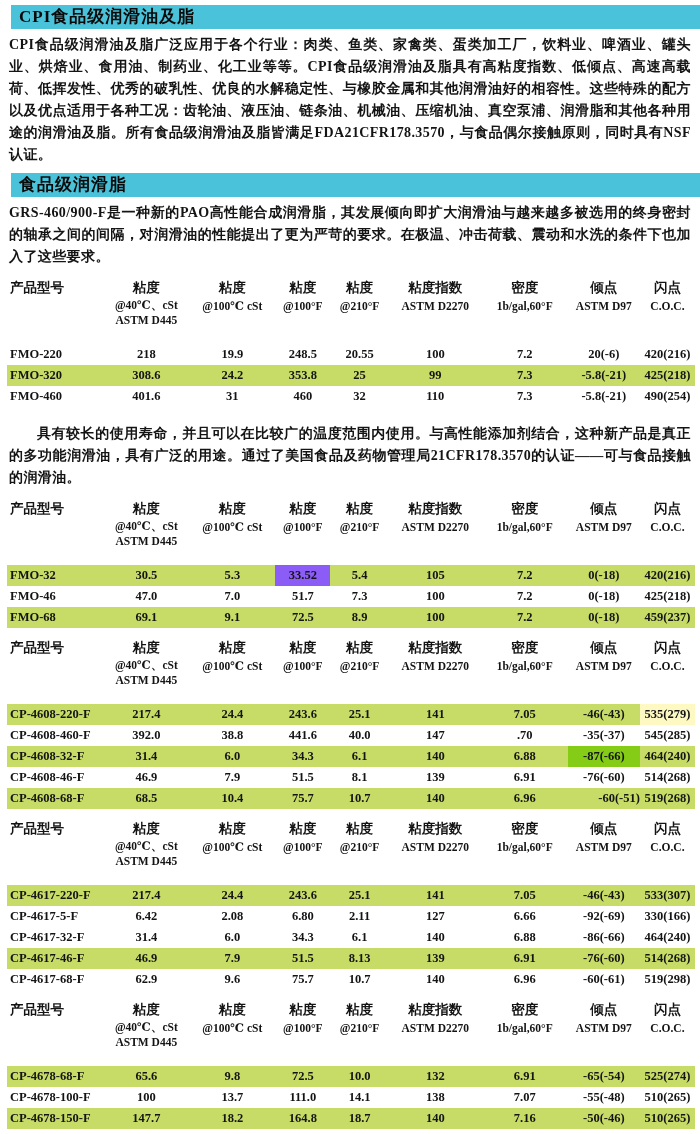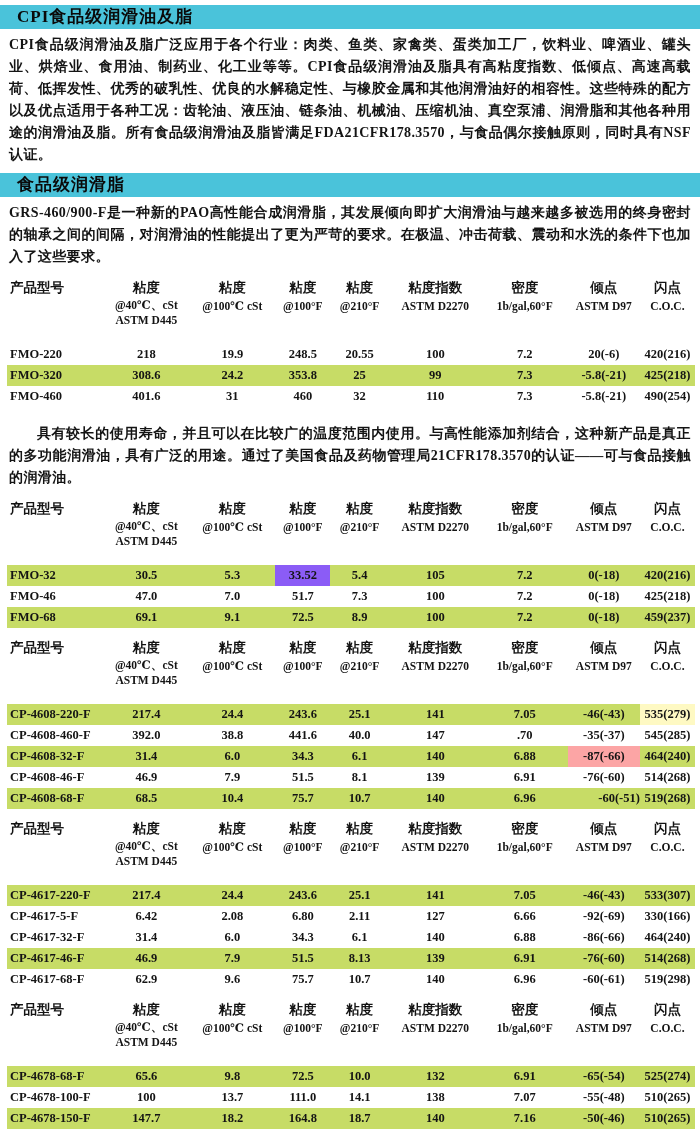--- a/index.html
+++ b/index.html
@@ -3,22 +3,22 @@
 <meta charset="utf-8">
 <style>
   html,body { margin:0; padding:0; background:#ffffff; }
   .page {
     width:700px; min-height:1134px; margin:0 auto; background:#fff;
     font-family:"Liberation Serif","DejaVu Serif",serif;
     font-weight:bold; color:#141414; box-sizing:border-box; padding-top:3px;
   }
   .bar {
     background:#4ac3da; color:#0a0a0a;
-    font-size:17px; line-height:21px; padding:1px 0 2px 17px;
-    margin:2px 0 3px 0; letter-spacing:1px;
+    font-size:17px; line-height:21px; padding:1px 0 2px 8px;
+    margin:2px 0 3px 11px; letter-spacing:1px;
   }
   p.body {
     font-size:14px; line-height:22px; margin:5px 9px 7px 9px;
     text-align:justify; letter-spacing:0.4px;
   }
   p.indent { text-indent:2em; margin-top:16px; }
   .tbl { margin:10px 5px 0 7px; }
   .tbl table { width:100%; border-collapse:collapse; table-layout:fixed; }
   .tbl td {
     font-size:12.5px; text-align:center; white-space:nowrap;
@@ -290,21 +290,21 @@
             <td class="">545(285)</td>
           </tr>
           <tr class="drow hl">
             <td class="first" style="background: rgb(199, 220, 102);">CP-4608-32-F</td>
             <td class="" style="background: rgb(199, 220, 102);">31.4</td>
             <td class="" style="background: rgb(199, 220, 102);">6.0</td>
             <td class="" style="background: rgb(199, 220, 102);">34.3</td>
             <td class="" style="background: rgb(199, 220, 102);">6.1</td>
             <td class="" style="background: rgb(199, 220, 102);">140</td>
             <td class="" style="background: rgb(199, 220, 102);">6.88</td>
-            <td class="" style="background: #fca5a5; text-align: center;">-87(-66)</td>
+            <td class="" style="background: #84cc16; text-align: center;">-87(-66)</td>
             <td class="" style="background: rgb(199, 220, 102);">464(240)</td>
           </tr>
           <tr class="drow">
             <td class="first">CP-4608-46-F</td>
             <td class="">46.9</td>
             <td class="">7.9</td>
             <td class="">51.5</td>
             <td class="">8.1</td>
             <td class="">139</td>
             <td class="">6.91</td>

